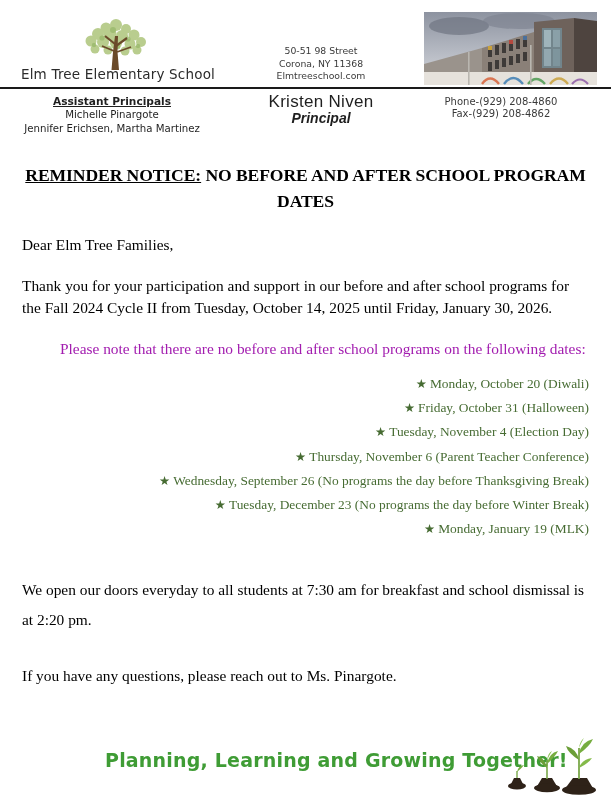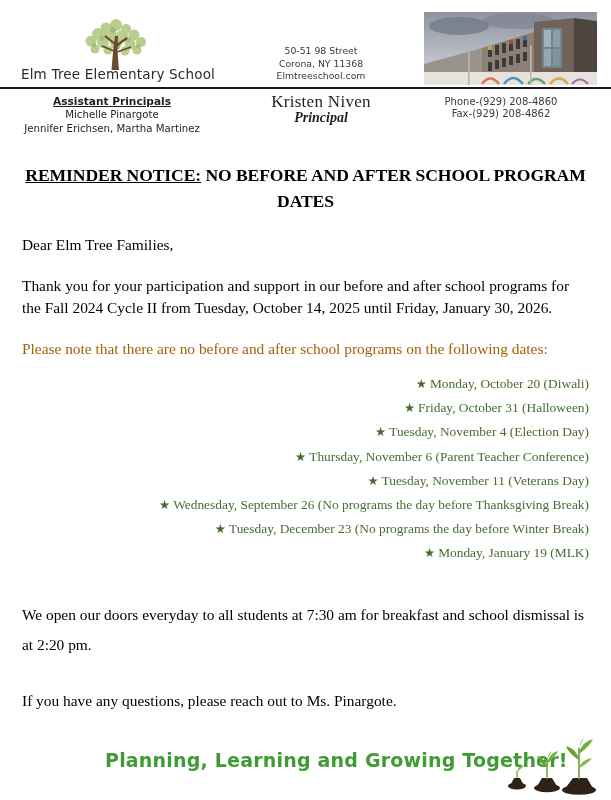--- a/index.html
+++ b/index.html
@@ -95,21 +95,21 @@
     font-weight: bold;
     text-decoration: underline;
     font-size: 10.6px;
   }
   .principal-block {
     position: absolute;
     left: 226px;
     top: 4px;
     width: 190px;
     text-align: center;
-    font-family: Liberation Serif, serif;
+    font-family: Liberation Sans, sans-serif;
     color: #1f1f1f;
   }
   .principal-name {
     font-size: 17px;
     line-height: 20px;
     letter-spacing: .3px;
   }
   .principal-role {
     font-size: 14px;
     font-weight: bold;
@@ -145,21 +145,22 @@
 
   .para {
     font-size: 15.4px;
     line-height: 22px;
     margin: 0;
   }
   .para.greeting { margin-top: 20px; }
   .para.intro { margin-top: 19px; }
   .para.red {
     margin-top: 19px;
-    color: #a16207;
+    color: #a21caf;
+    margin-left: 38px;
   }
 
   .date-list {
     list-style: none;
     margin: 12px 0 0 0;
     padding: 0;
     text-align: right;
   }
   .date-list li {
     color: #466b32;
@@ -339,21 +340,20 @@
 
   <p class="para intro">Thank you for your participation and support in our before and after school programs for the Fall 2024 Cycle II from Tuesday, October 14, 2025 until Friday, January 30, 2026.</p>
 
   <p class="para red">Please note that there are no before and after school programs on the following dates:</p>
 
   <ul class="date-list">
     <li><span class="star">★</span><span>Monday, October 20 (Diwali)</span></li>
     <li><span class="star">★</span><span>Friday, October 31 (Halloween)</span></li>
     <li><span class="star">★</span><span>Tuesday, November 4 (Election Day)</span></li>
     <li><span class="star">★</span><span>Thursday, November 6 (Parent Teacher Conference)</span></li>
-    <li><span class="star">★</span><span>Tuesday, November 11 (Veterans Day)</span></li>
     <li><span class="star">★</span><span>Wednesday, September 26 (No programs the day before Thanksgiving Break)</span></li>
     <li><span class="star">★</span><span>Tuesday, December 23 (No programs the day before Winter Break)</span></li>
     <li><span class="star">★</span><span>Monday, January 19 (MLK)</span></li>
   </ul>
 
   <p class="para closing1">We open our doors everyday to all students at 7:30 am for breakfast and school dismissal is at 2:20 pm.</p>
 
   <p class="para closing2">If you have any questions, please reach out to Ms. Pinargote.</p>
 </div>
 

